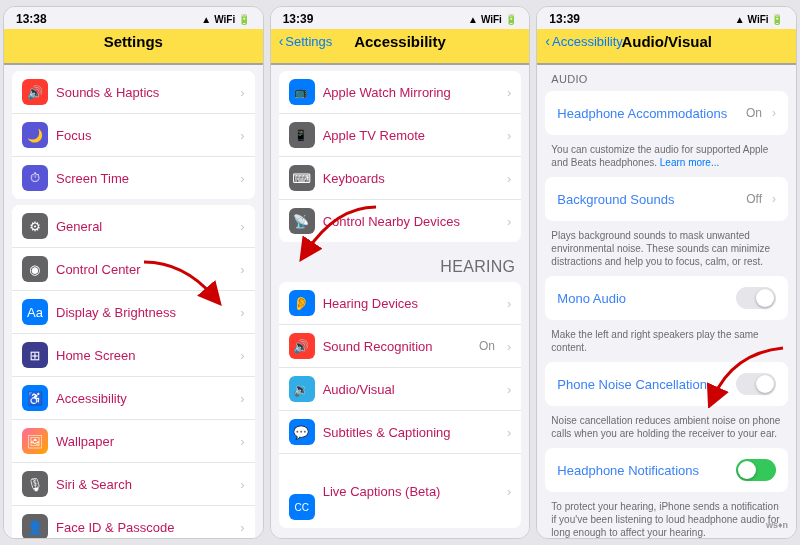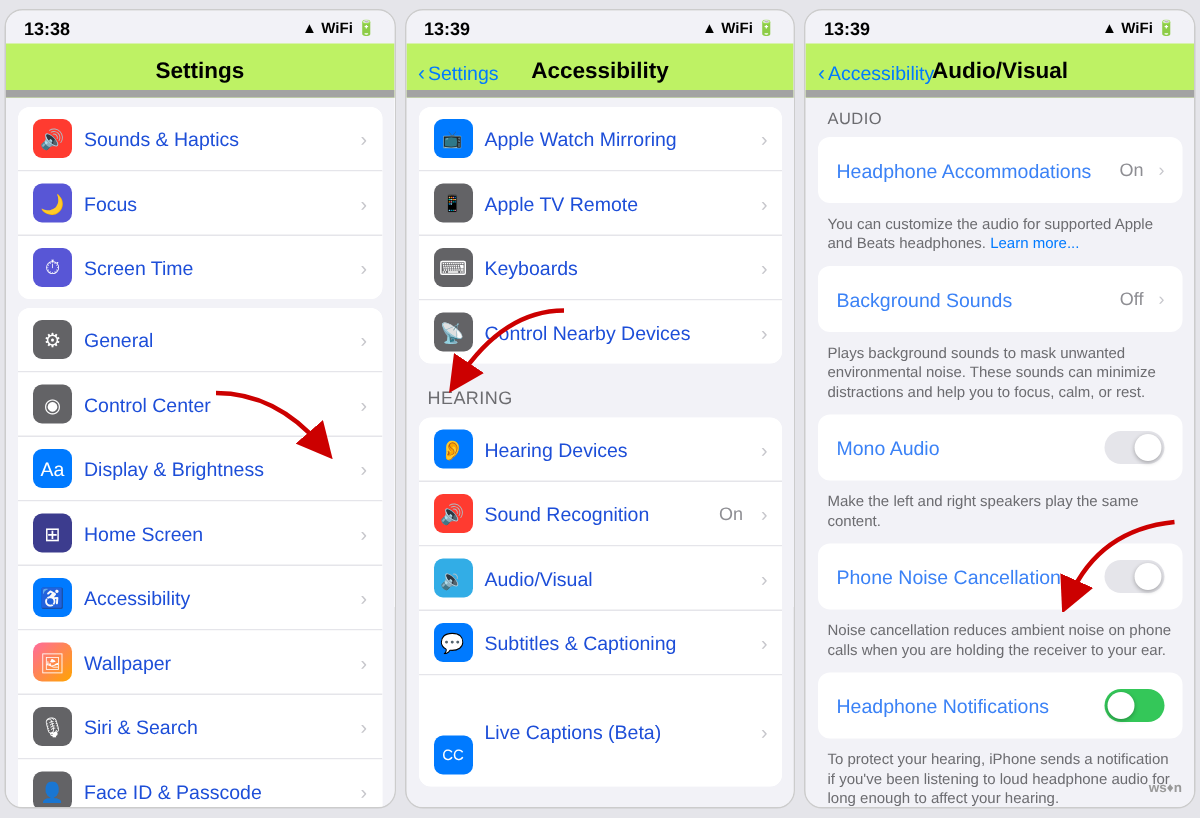--- a/index.html
+++ b/index.html
@@ -35,25 +35,25 @@
       font-size: 11px;
       font-weight: 600;
       height: 22px;
     }
     .status-time { font-size: 12px; font-weight: 700; }
     .status-icons { display: flex; gap: 3px; align-items: center; font-size: 10px; }
 
     
     .nav-bar {
       display: flex;
-      align-items: flex-end;
+      align-items: flex-start;
       justify-content: center;
       padding: 4px 10px;
-      background: #bef264;
-      border-bottom: 5px solid #a3a3a3;
+      background: #fde047;
+      border-bottom: 2px solid #a3a3a3;
       min-height: 36px;
       position: relative;
     }
     .nav-title {
       font-size: 15px;
       font-weight: 700;
       color: #000;
       text-align: center;
     }
     .nav-back {
@@ -67,26 +67,27 @@
     }
     .nav-back-icon { font-size: 14px; }
 
     
     .settings-content {
       flex: 1;
       overflow-y: auto;
       background: #f2f2f7;
     }
     .section-label {
-      font-size: 12px;
+      font-size: 16px;
       font-weight: 400;
       color: #6c6c70;
       text-transform: uppercase;
       padding: 10px 14px 4px;
       letter-spacing: 0.3px;
+      text-align: right;
     }
 
     .settings-list {
       background: #fff;
       border-radius: 8px;
       margin: 2px 8px 6px;
       overflow: hidden;
     }
 
     .settings-item {
@@ -109,21 +110,21 @@
       align-items: center;
       justify-content: center;
       flex-shrink: 0;
       font-size: 13px;
       color: #fff;
     }
 
     .item-text {
       flex: 1;
       font-size: 13px;
-      color: #1d4ed8;
+      color: #be185d;
     }
     .item-value {
       font-size: 12px;
       color: #8e8e93;
       margin-right: 4px;
     }
     .item-chevron {
       color: #c7c7cc;
       font-size: 13px;
     }

